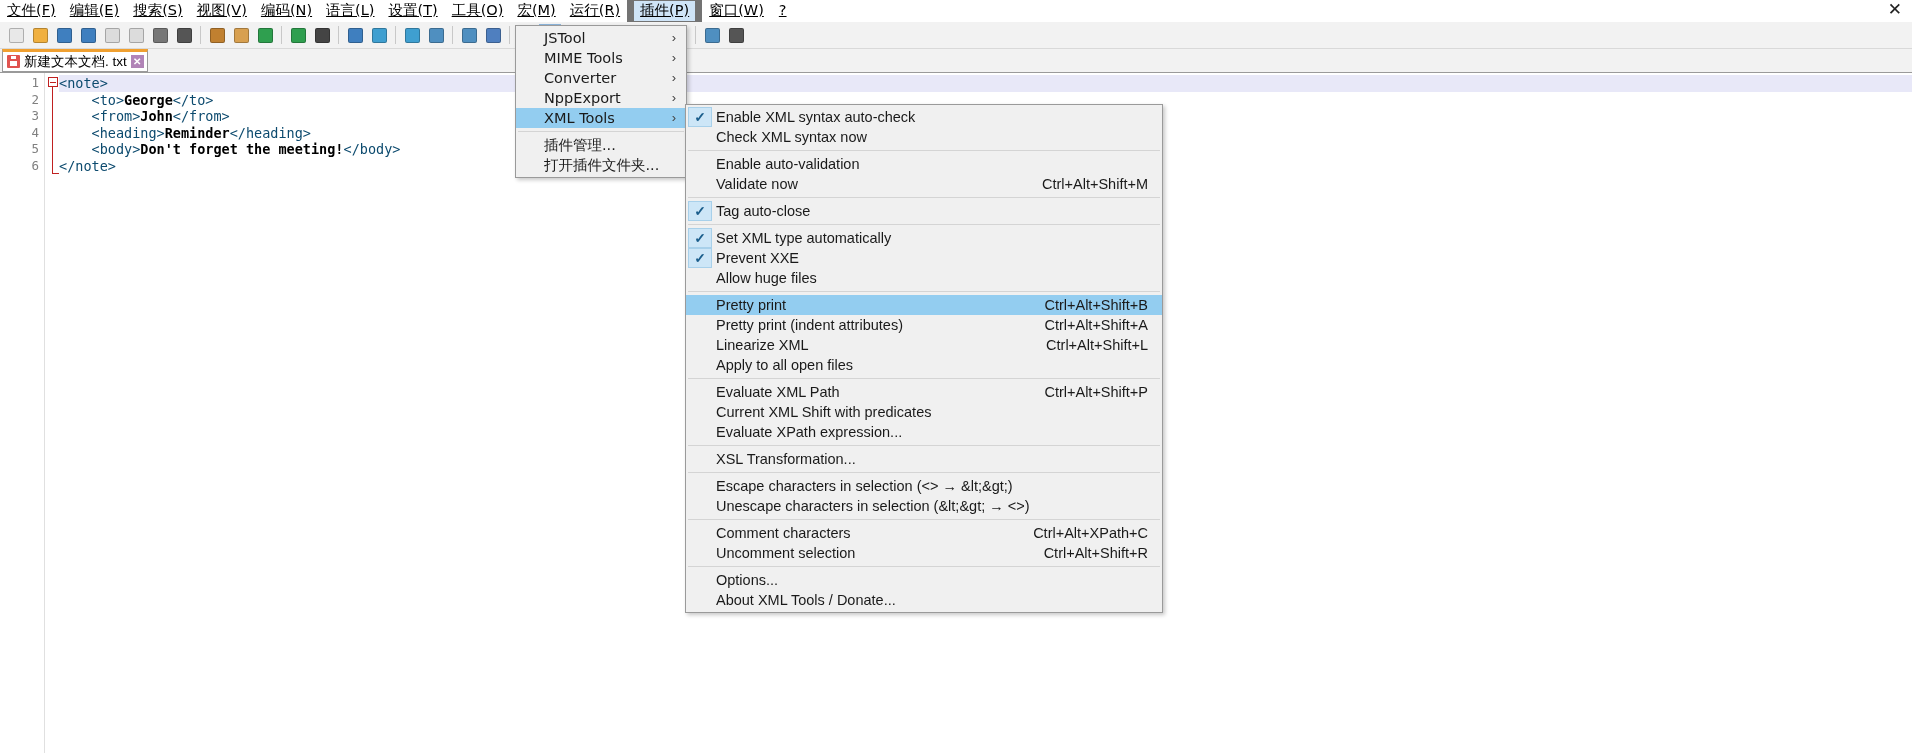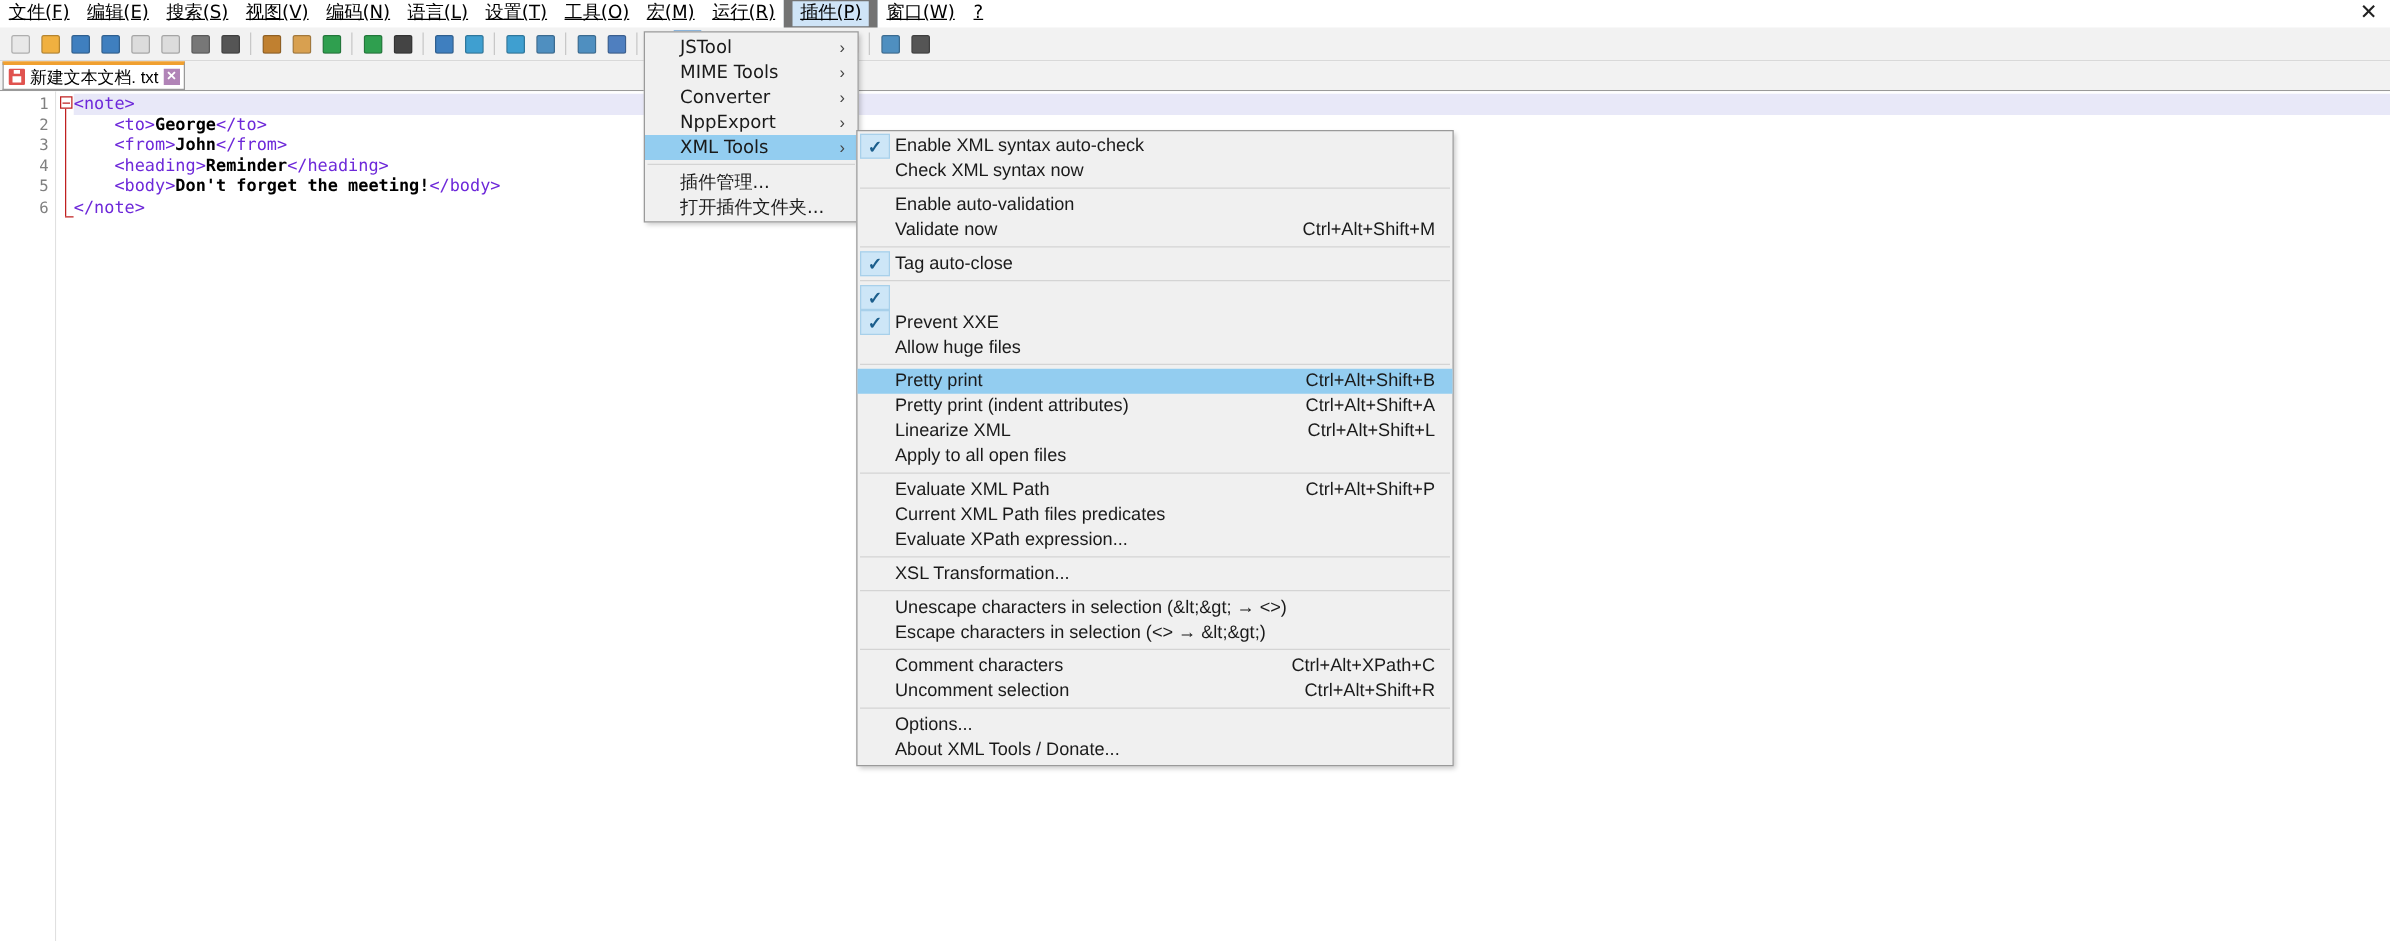--- a/index.html
+++ b/index.html
@@ -133,21 +133,21 @@
   }
   .lnum {
     height: 16.6px; line-height: 16.6px;
     text-align: right;
     padding-right: 6px;
     font-family: "DejaVu Sans Mono", monospace;
     font-size: 12.5px;
     color: #808080;
   }
   .cur-line { background: #e8e8f8; }
-  .tag { color: #6d28d9; }
+  .tag { color: #0c4a6e; }
   .txtval { color: #000000; font-weight: bold; }
   .lineblock { position: absolute; left: 0; top: 2px; width: 100%; }
   .numblock { position: absolute; left: 0; top: 2px; width: 45px; }
 
   
   .foldbox {
     position: absolute; left: 3px; top: 4px;
     width: 10px; height: 10px;
     border: 1px solid #c02020;
     background: #fff;
@@ -429,20 +429,21 @@
         <span class="checkcell on">
           <span class="checkmark">✓</span>
         </span>
         <span class="label">Tag auto-close</span>
       </div>
       <div class="msep full"></div>
       <div class="mrow">
         <span class="checkcell on">
           <span class="checkmark">✓</span>
         </span>
+        <span class="label">Set XML type automatically</span>
       </div>
       <div class="mrow">
         <span class="checkcell on">
           <span class="checkmark">✓</span>
         </span>
         <span class="label">Prevent XXE</span>
       </div>
       <div class="mrow">
         <span class="label">Allow huge files</span>
       </div>
@@ -461,35 +462,35 @@
       </div>
       <div class="mrow">
         <span class="label">Apply to all open files</span>
       </div>
       <div class="msep full"></div>
       <div class="mrow">
         <span class="label">Evaluate XML Path</span>
         <span class="accel">Ctrl+Alt+Shift+P</span>
       </div>
       <div class="mrow">
-        <span class="label">Current XML Path files predicates</span>
+        <span class="label">Current XML Shift with predicates</span>
       </div>
       <div class="mrow">
         <span class="label">Evaluate XPath expression...</span>
       </div>
       <div class="msep full"></div>
       <div class="mrow">
         <span class="label">XSL Transformation...</span>
       </div>
       <div class="msep full"></div>
       <div class="mrow">
+        <span class="label">Escape characters in selection (&lt;&gt; → &amp;lt;&amp;gt;)</span>
+      </div>
+      <div class="mrow">
         <span class="label">Unescape characters in selection (&amp;lt;&amp;gt; → &lt;&gt;)</span>
-      </div>
-      <div class="mrow">
-        <span class="label">Escape characters in selection (&lt;&gt; → &amp;lt;&amp;gt;)</span>
       </div>
       <div class="msep full"></div>
       <div class="mrow">
         <span class="label">Comment characters</span>
         <span class="accel">Ctrl+Alt+XPath+C</span>
       </div>
       <div class="mrow">
         <span class="label">Uncomment selection</span>
         <span class="accel">Ctrl+Alt+Shift+R</span>
       </div>

